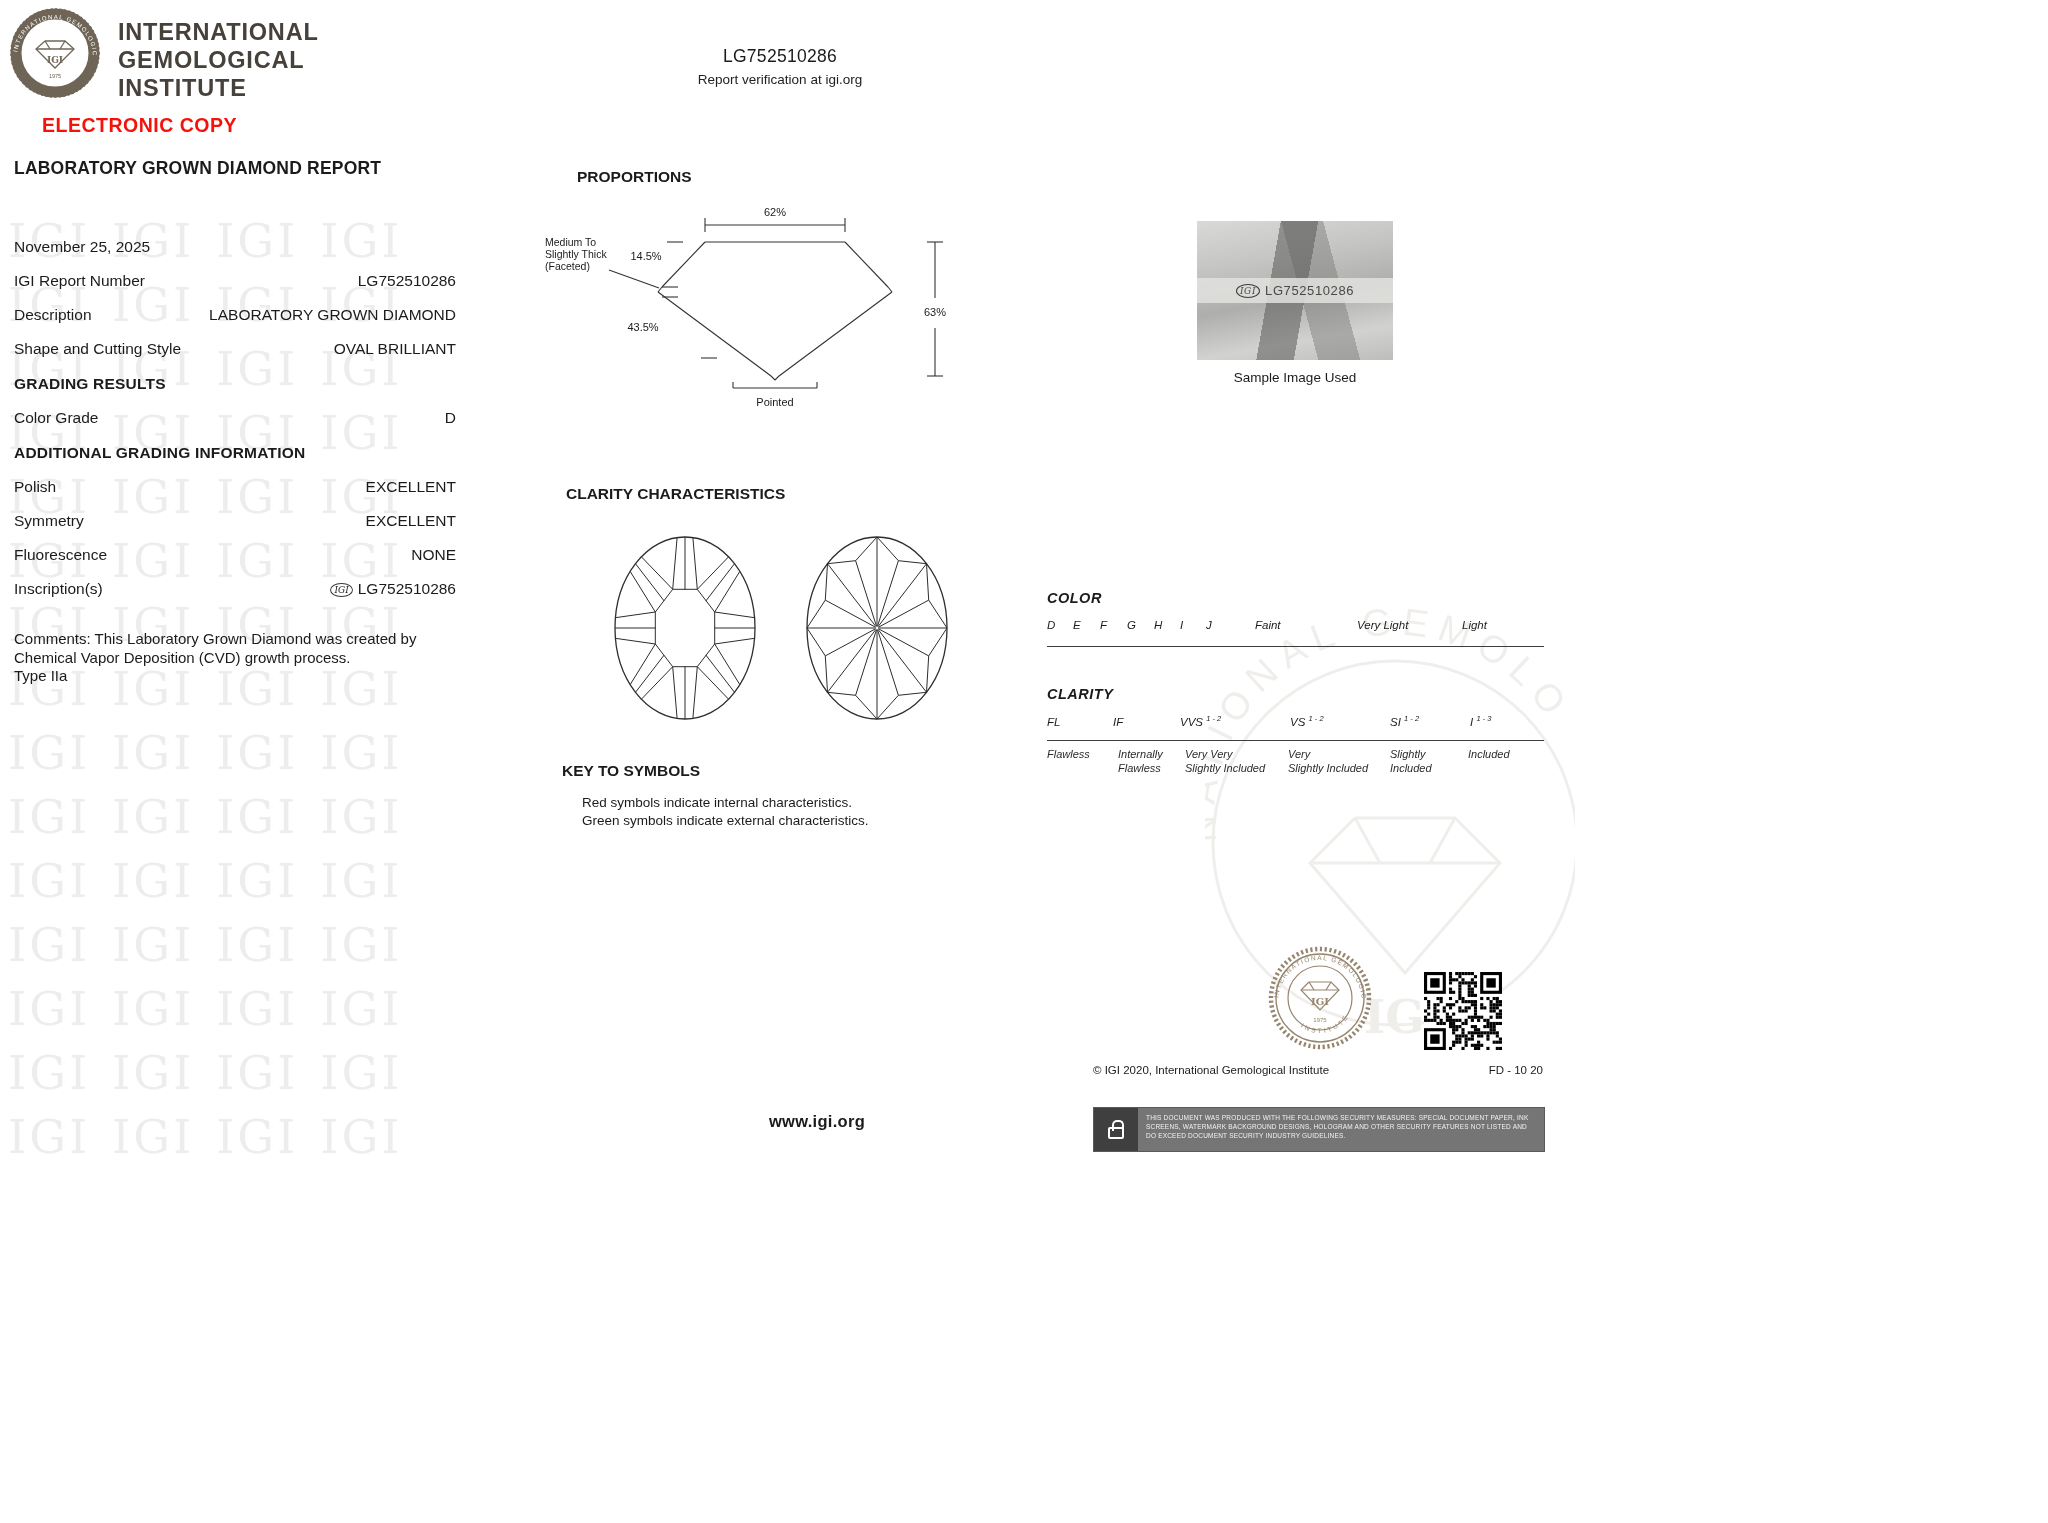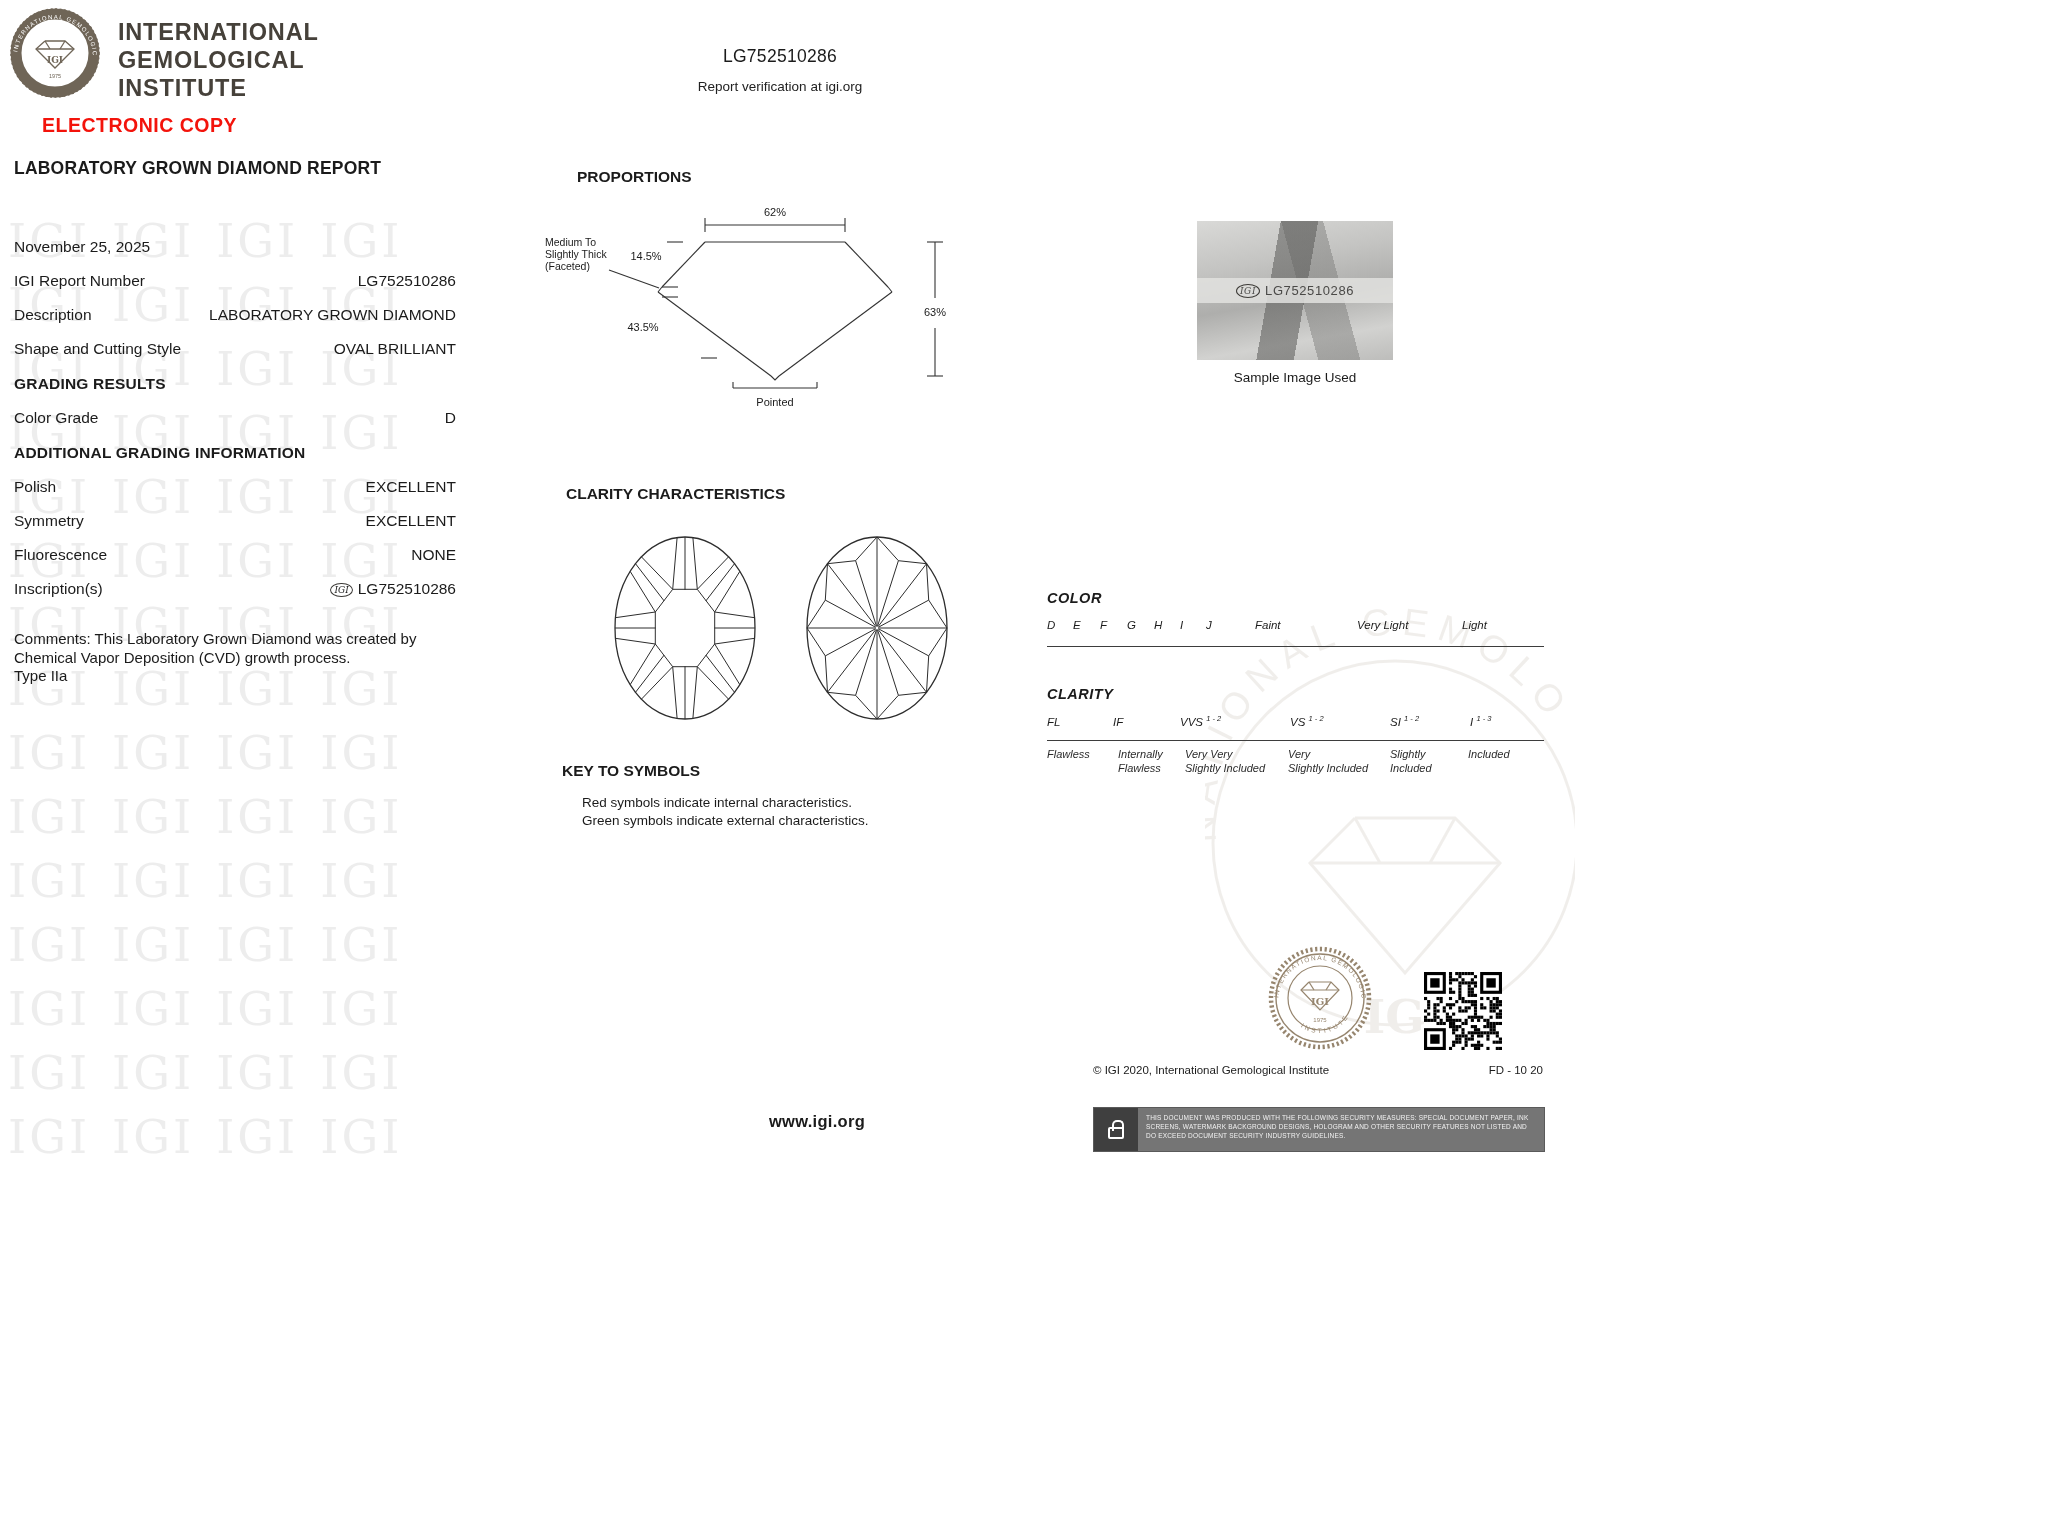--- a/index.html
+++ b/index.html
@@ -14,21 +14,21 @@
                   color:rgba(110,110,110,0.12); line-height:54px; }
 
   
   .seal-small { position:absolute; left:10px; top:8px; width:90px; height:90px; z-index:2; }
   .org-name { position:absolute; left:118px; top:18px; z-index:2; font-weight:bold; font-size:23.5px;
               line-height:28px; letter-spacing:0.8px; color:#46413a; }
   .electronic-copy { position:absolute; left:42px; top:114px; z-index:2; font-weight:bold;
                      font-size:19.5px; letter-spacing:0.5px; color:#f3130b; }
   .header-center { position:absolute; left:520px; top:46px; width:520px; text-align:center; z-index:2; }
   .header-center .repno { font-size:17.5px; letter-spacing:0.3px; }
-  .header-center .verify { margin-top:12px; font-size:13.5px; color:#222; }
+  .header-center .verify { margin-top:5px; font-size:13.5px; color:#222; }
 
   
   .report-title { position:absolute; left:14px; top:158px; font-size:17.5px; font-weight:bold;
                   letter-spacing:0.2px; z-index:2; }
   .left-col { position:absolute; left:14px; top:230px; width:442px; z-index:2; font-size:15.5px; }
   .left-col .row { display:flex; justify-content:space-between; align-items:center; height:34px; }
   .left-col .sec { height:35px; display:flex; align-items:center; font-weight:bold; font-size:15.5px;
                    letter-spacing:0.2px; }
   .left-col .lbl { white-space:nowrap; }
   .left-col .val { white-space:nowrap; text-align:right; }

